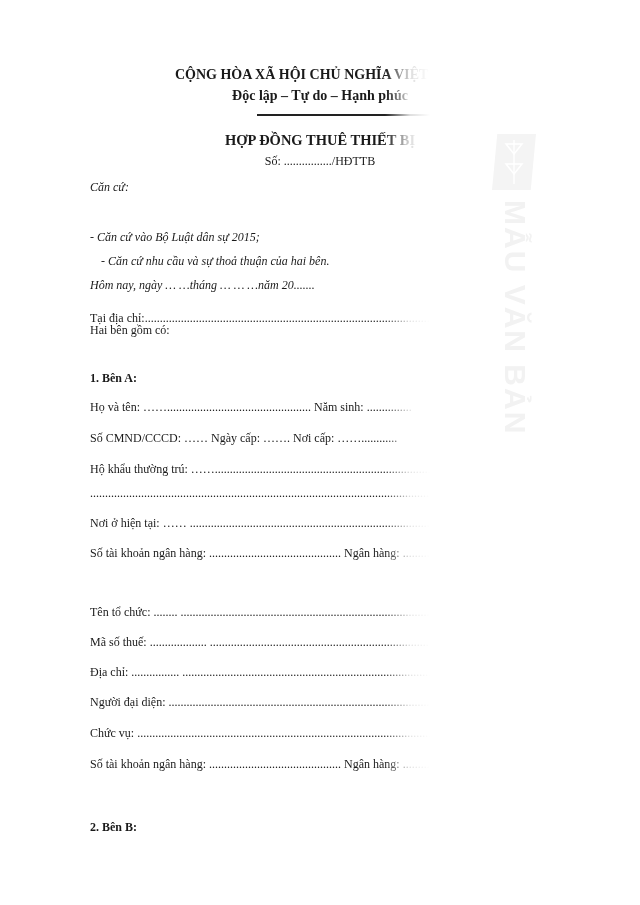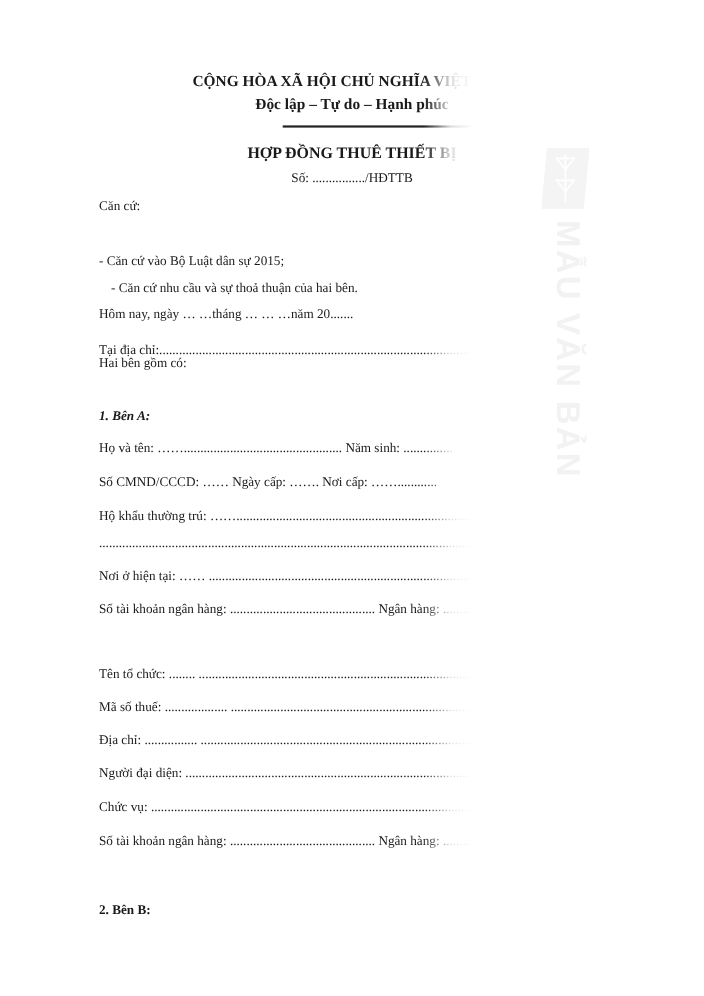--- a/index.html
+++ b/index.html
@@ -2,21 +2,21 @@
 <html><head>
 <meta charset="utf-8">
 <style>
   html, body { margin:0; padding:0; background:#ffffff; }
   body { width:640px; height:905px; position:relative; overflow:hidden;
          font-family:"Liberation Serif", "DejaVu Serif", serif; color:#1a1a1a; }
   .page { position:absolute; left:0; top:0; width:640px; height:905px; }
   .line { position:absolute; white-space:nowrap; font-size:12px; line-height:16px; }
   .center { left:0; width:640px; text-align:center; }
   .bold { font-weight:bold; }
-  .italic { }
+  .italic { font-style:italic; }
   .fade { position:absolute; top:0; left:385px; width:255px; height:905px;
           background:linear-gradient(to right, rgba(255,255,255,0) 0px, rgba(255,255,255,0.85) 25px, #ffffff 45px, #ffffff 100%); pointer-events:none; }
   .underline { position:absolute; left:257px; top:114px; width:175px; height:1.5px; background:#222; }
   .watermark { position:absolute; left:488px; top:130px; width:50px; height:300px; pointer-events:none; }
   .wm-logo { position:absolute; left:4px; top:4px; width:44px; height:56px; background:#f4f4f4;
              clip-path:polygon(12% 0,100% 0,88% 100%,0 100%); }
   .wm-text { position:absolute; left:8px; top:70px; width:36px; height:230px; }
   .wm-text span { display:block; transform:rotate(90deg); transform-origin:left top; position:absolute; left:36px; top:0;
                   font-family:"Liberation Sans","DejaVu Sans",sans-serif; font-weight:bold; font-size:30px; letter-spacing:2px;
                   color:#f2f2f2; white-space:nowrap; }
@@ -34,21 +34,21 @@
   <div class="line center" style="top:153px;">Số: ................/HĐTTB</div>
 
   <div class="line italic" style="left:90px;top:179px;">Căn cứ:</div>
   <div class="line italic" style="left:90px;top:229px;text-align:center;">- Căn cứ vào Bộ Luật dân sự 2015;</div>
   <div class="line italic" style="left:101px;top:253px;">- Căn cứ nhu cầu và sự thoả thuận của hai bên.</div>
   <div class="line italic" style="left:90px;top:277px;">Hôm nay, ngày … …tháng … … …năm 20.......</div>
 
   <div class="line" style="left:90px;top:310px;">Tại địa chỉ:..........................................................................................................</div>
   <div class="line" style="left:90px;top:322px;">Hai bên gồm có:</div>
 
-  <div class="line bold" style="left:90px;top:370px;font-style:italic;">1. Bên A:</div>
+  <div class="line bold" style="left:90px;top:370px;">1. Bên A:</div>
 
   <div class="line" style="left:90px;top:399px;">Họ và tên: ……................................................ Năm sinh: ...............</div>
   <div class="line" style="left:90px;top:430px;">Số CMND/CCCD: …… Ngày cấp: ……. Nơi cấp: ……............</div>
   <div class="line" style="left:90px;top:461px;">Hộ khẩu thường trú: ……...................................................................................</div>
   <div class="line" style="left:90px;top:485px;">....................................................................................................................................</div>
   <div class="line" style="left:90px;top:515px;">Nơi ở hiện tại: …… ...............................................................................................</div>
   <div class="line" style="left:90px;top:545px;">Số tài khoản ngân hàng: ............................................ Ngân hàng: ...............</div>
 
   <div class="line" style="left:90px;top:604px;">Tên tổ chức: ........ ...................................................................................................</div>
   <div class="line" style="left:90px;top:634px;"> Mã số thuế: ................... ...................................................................................</div>

